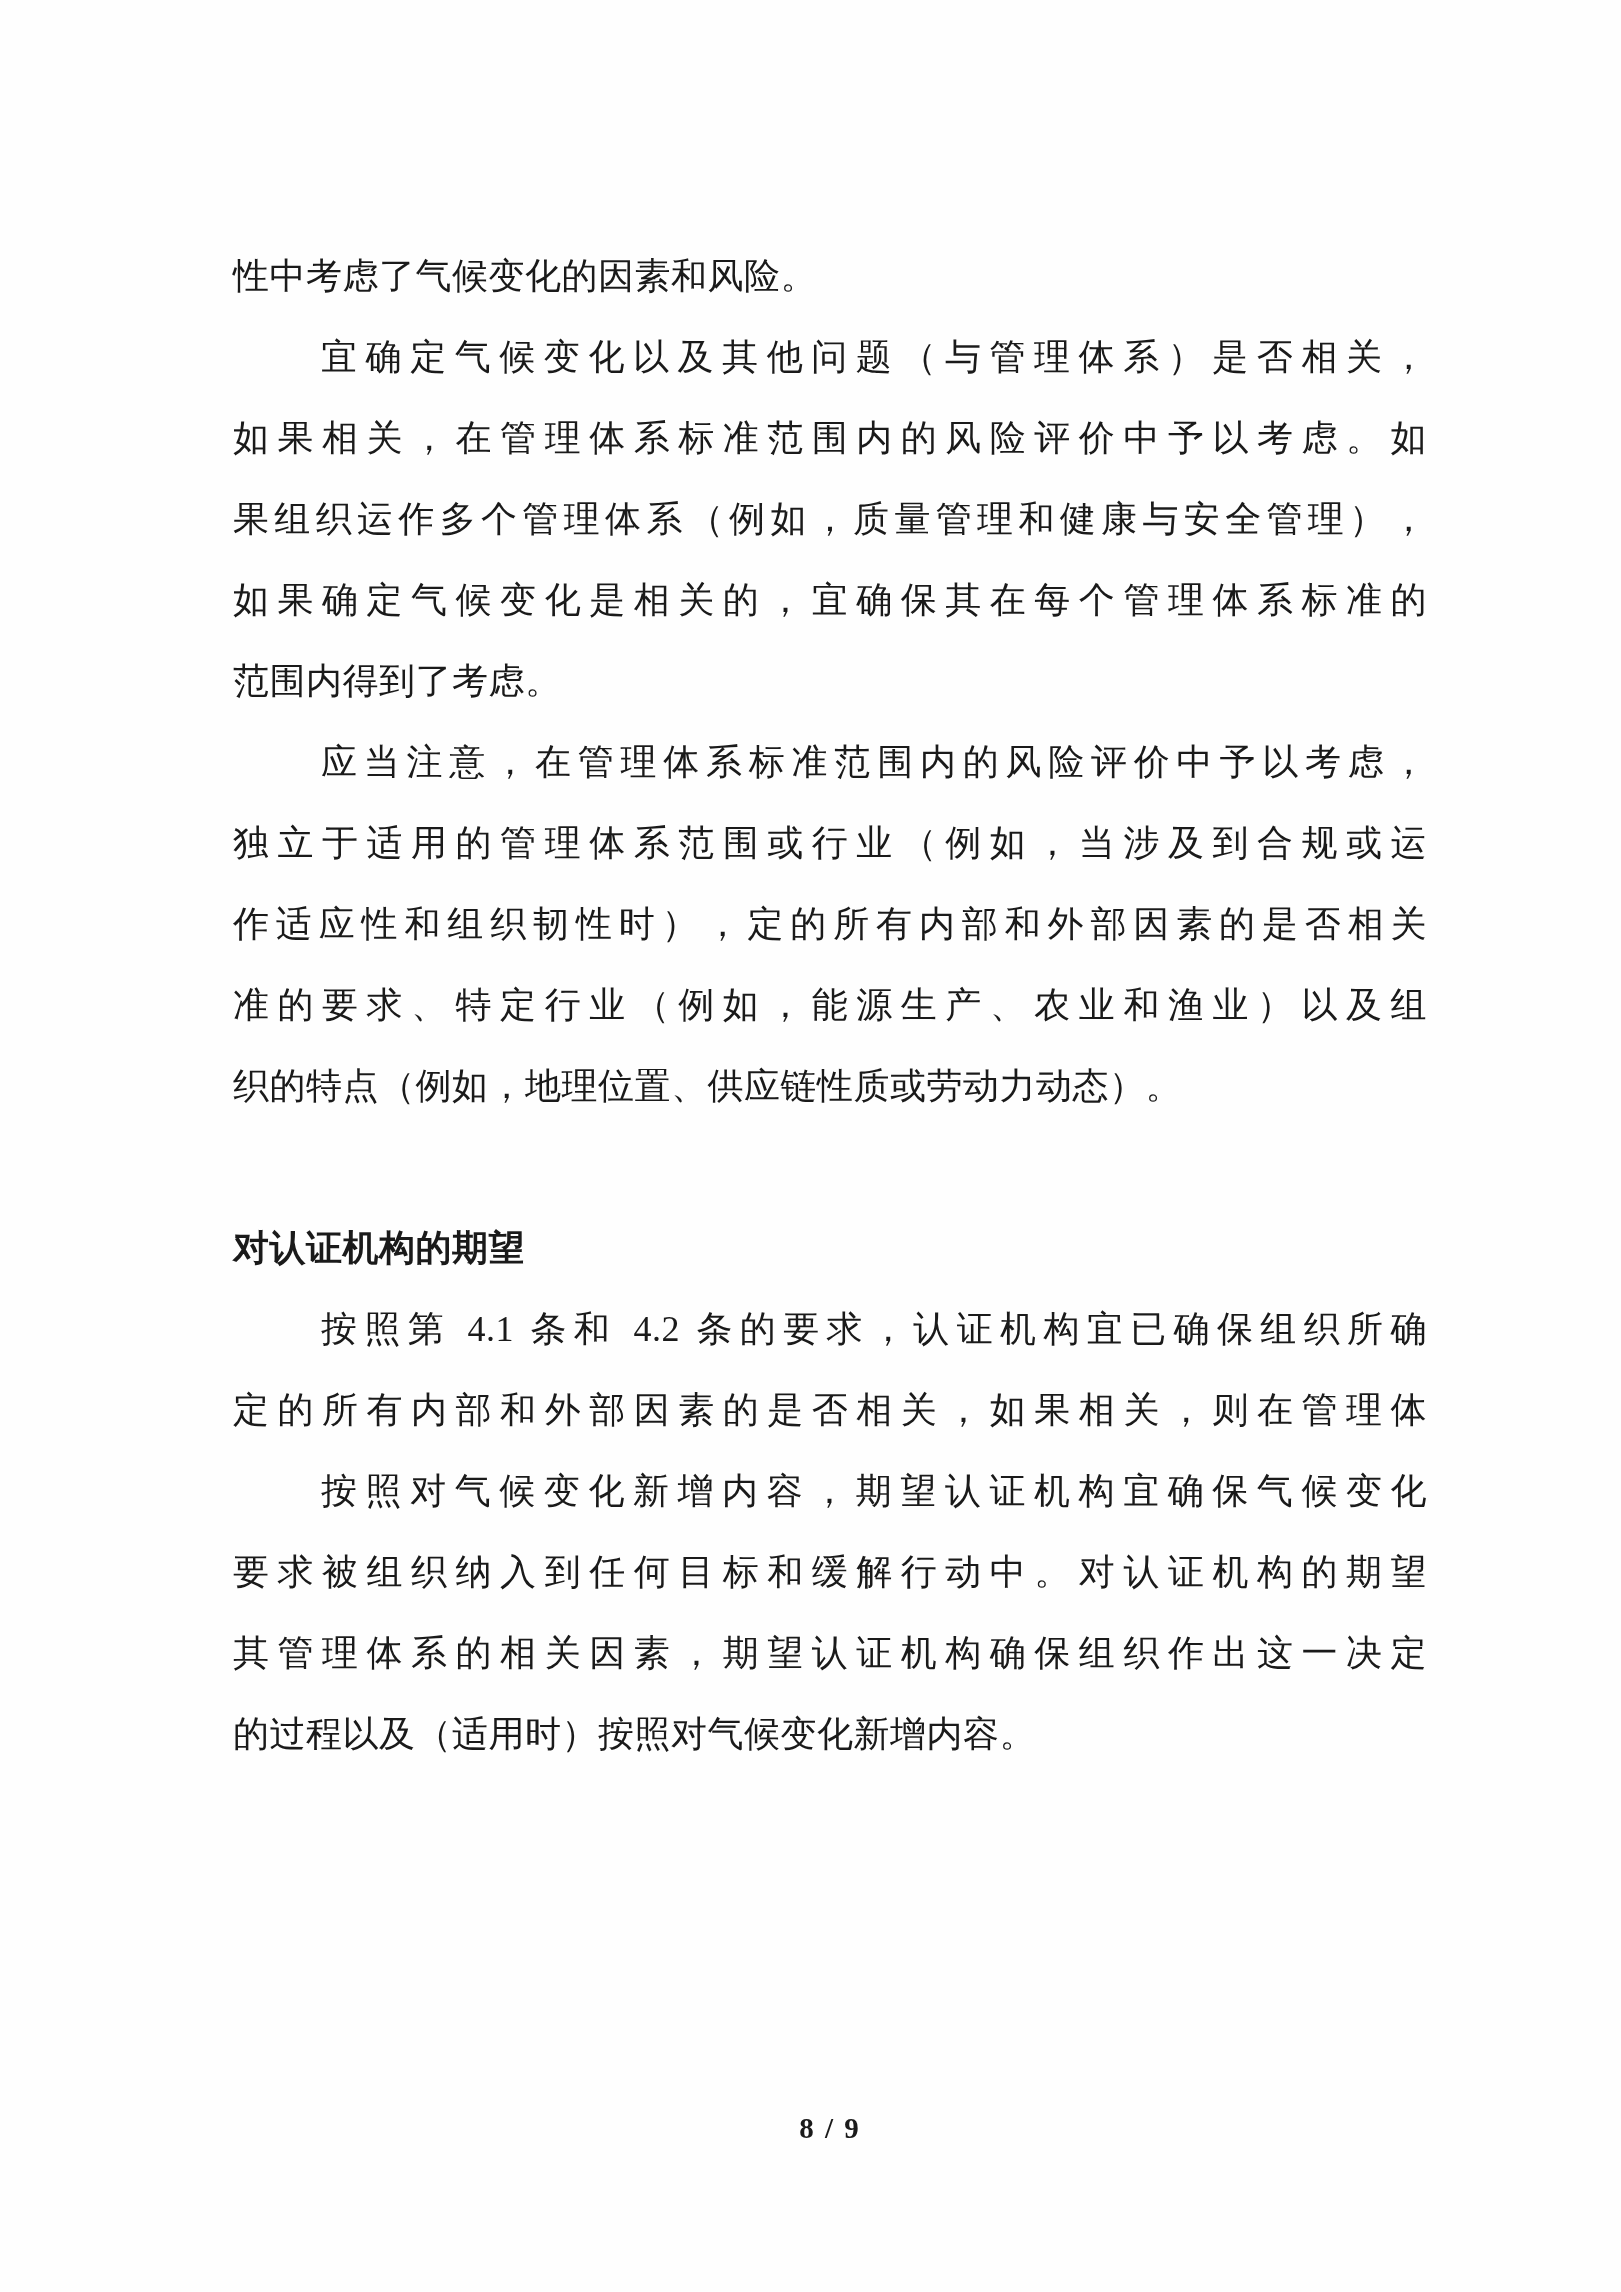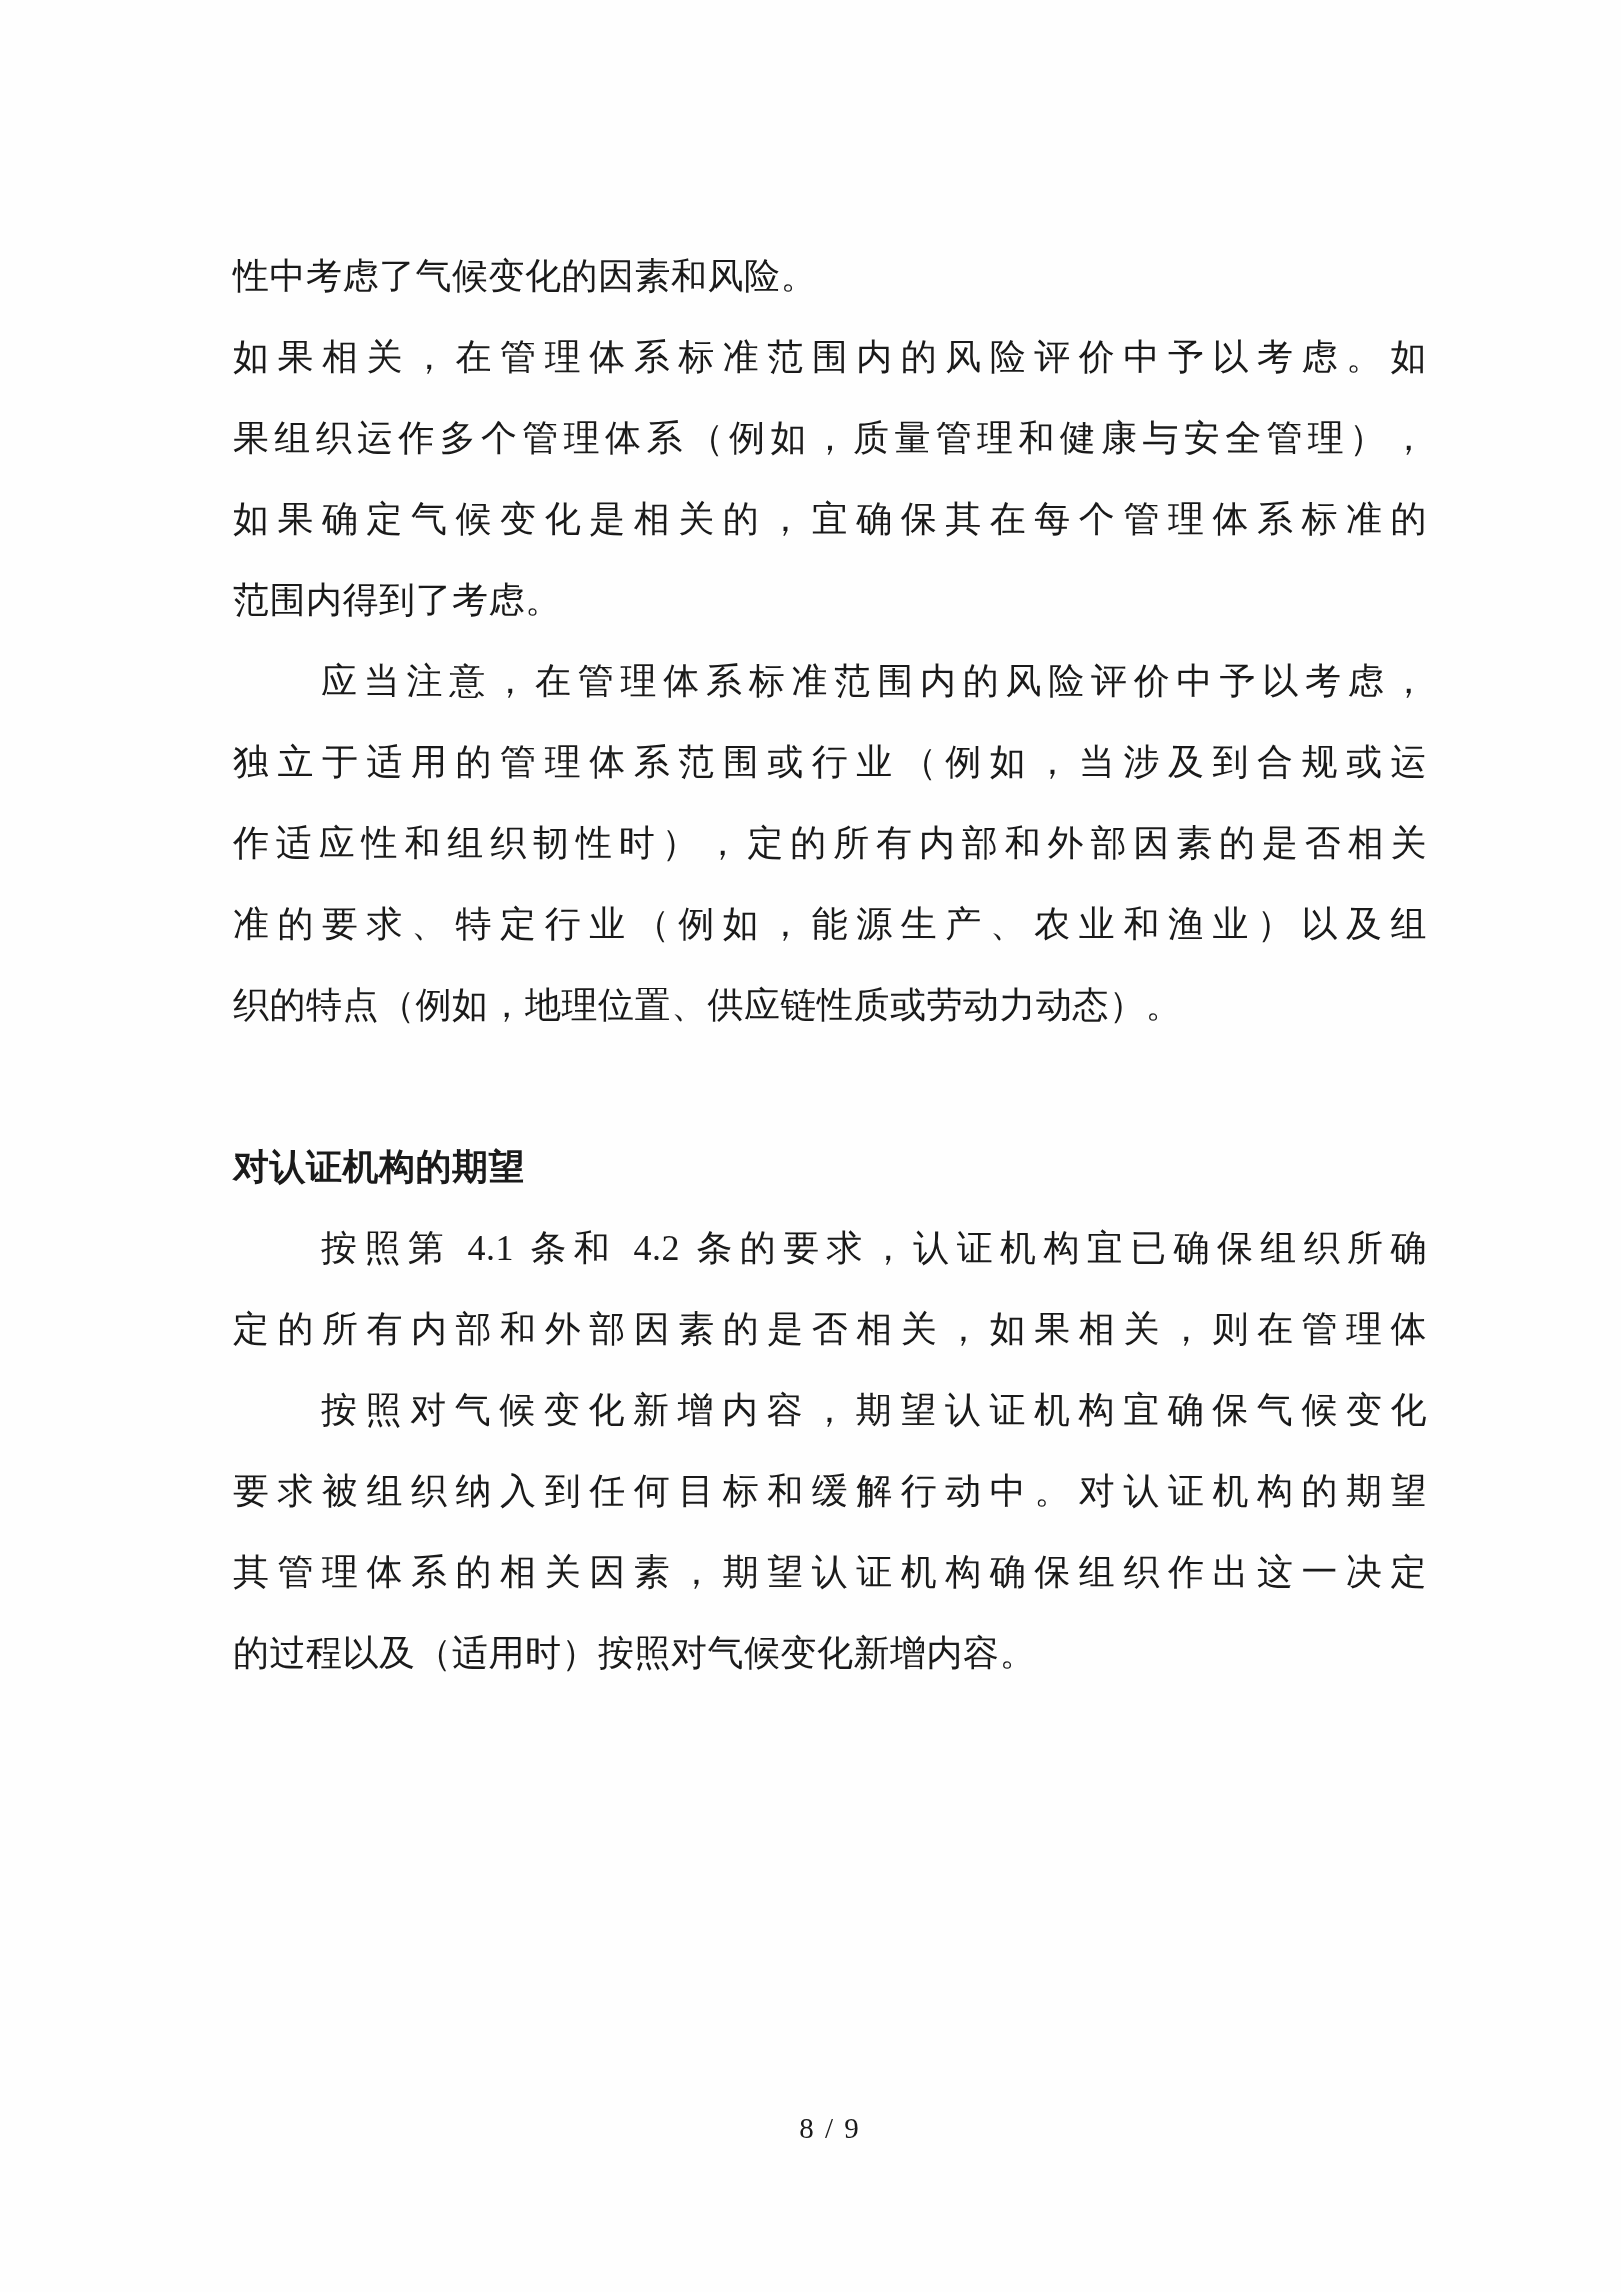--- a/index.html
+++ b/index.html
@@ -46,31 +46,32 @@
   .line.spacer {
     height: 81px;
   }
   .page-number {
     position: absolute;
     left: 233px;
     top: 2109px;
     width: 1194px;
     text-align: center;
     font-size: 29px;
-    font-weight: normal;
+    font-weight: bold;
     line-height: 39px;
     letter-spacing: 2px;
   }
 </style>
 </head>
 <body>
 
 <div class="page" style="background: rgb(254, 254, 254); color: rgb(26, 26, 26);">
   <div class="text-block" id="doc-body">
       <div class="line">性中考虑了气候变化的因素和风险。</div>
+      <div class="line indent fill">宜确定气候变化以及其他问题（与管理体系）是否相关，</div>
       <div class="line fill">如果相关，在管理体系标准范围内的风险评价中予以考虑。如</div>
       <div class="line fill">果组织运作多个管理体系（例如，质量管理和健康与安全管理），</div>
       <div class="line fill">如果确定气候变化是相关的，宜确保其在每个管理体系标准的</div>
       <div class="line">范围内得到了考虑。</div>
       <div class="line indent fill">应当注意，在管理体系标准范围内的风险评价中予以考虑，</div>
       <div class="line fill">独立于适用的管理体系范围或行业（例如，当涉及到合规或运</div>
       <div class="line fill">作适应性和组织韧性时），定的所有内部和外部因素的是否相关</div>
       <div class="line fill">准的要求、特定行业（例如，能源生产、农业和渔业）以及组</div>
       <div class="line">织的特点（例如，地理位置、供应链性质或劳动力动态）。</div>
       <div class="line spacer"></div>

